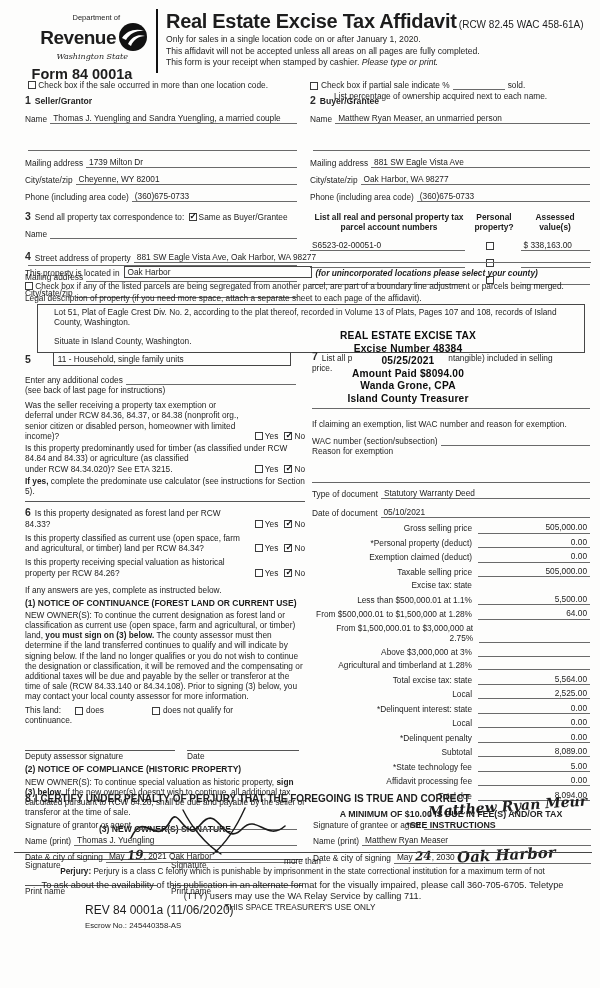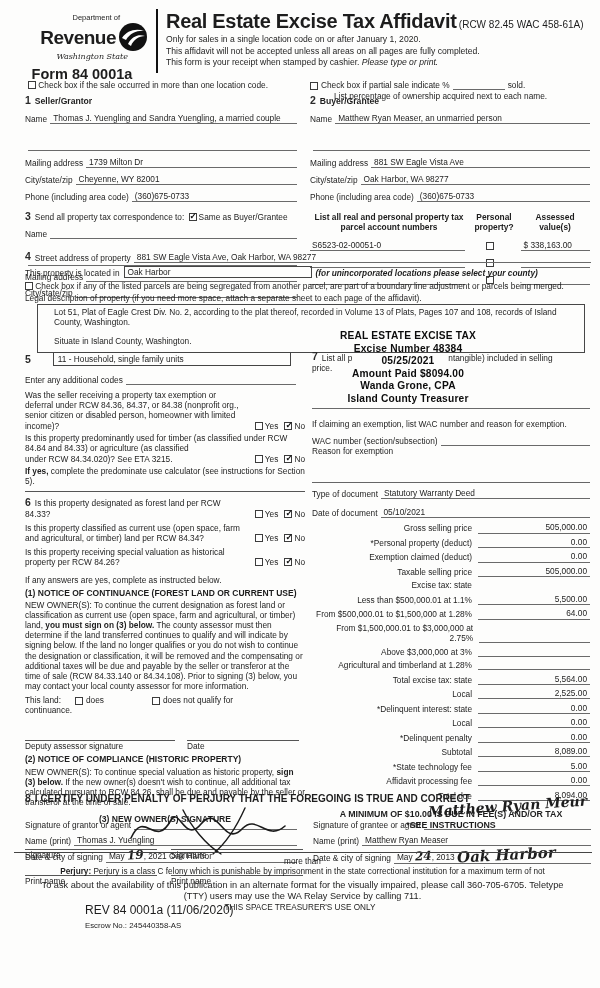--- a/index.html
+++ b/index.html
@@ -253,20 +253,21 @@
 
   <div class="colL2">
     <div class="row">
         <span class="secno">5</span>
       <span class="codebox">11 - Household, single family units</span>
       </div>
     <div class="row" style="margin-top:9px;">
         <span>Enter any additional codes</span>
         <span class="fill" style="max-width:170px;"></span>
       </div>
+    <div>(see back of last page for instructions)</div>
     <div class="q" style="margin-top:5px;">
       <span class="qt">Was the seller receiving a property tax exemption or deferral under RCW 84.36, 84.37, or 84.38 (nonprofit org., senior citizen or disabled person, homeowner with limited income)?</span>
       <span class="yn"><span class="cb"></span><span>Yes</span><span class="cb ckspot ck"></span><span>No</span></span>
     </div>
     <div class="para">Is this property predominantly used for timber (as classified under RCW 84.84 and 84.33) or agriculture (as classified</div>
     <div class="q" style="margin-top:1px;">
       <span class="qt">under RCW 84.34.020)? See ETA 3215.</span>
       <span class="yn"><span class="cb"></span><span>Yes</span><span class="cb ck"></span><span>No</span></span>
     </div>
     <div class="para"><span class="b">If yes,</span><span> complete the predominate use calculator (see instructions for Section 5).</span></div>
@@ -457,21 +458,21 @@
         <div class="row" style="margin-top:12px;">
             <span>Signature of grantee or agent</span>
             <span class="fill"></span>
           </div>
         <div class="row" style="margin-top:5px;">
             <span>Name (print)</span>
             <span class="fill"><span class="uval" style="border:none;">Matthew Ryan Measer</span></span>
           </div>
         <div class="row" style="margin-top:5px;">
             <span>Date &amp; city of signing</span>
-          <span class="fill"><span class="uval" style="border:none;"><span>May</span> <span class="hand">24</span><span>, 2013</span> <span class="hand handbig">Oak Harbor</span></span></span>
+          <span class="fill"><span class="uval" style="border:none;"><span>May</span> <span class="hand">24</span><span>, 2030</span> <span class="hand handbig">Oak Harbor</span></span></span>
           </div>
       </div>
     </div>
   </div>
 
   <div class="hrfull"></div>
   <div class="perjury">
     <div>more than</div>
     <div><span class="b">Perjury:</span><span> Perjury is a class C felony which is punishable by imprisonment in the state correctional institution for a maximum term of not</span></div>
   </div>

